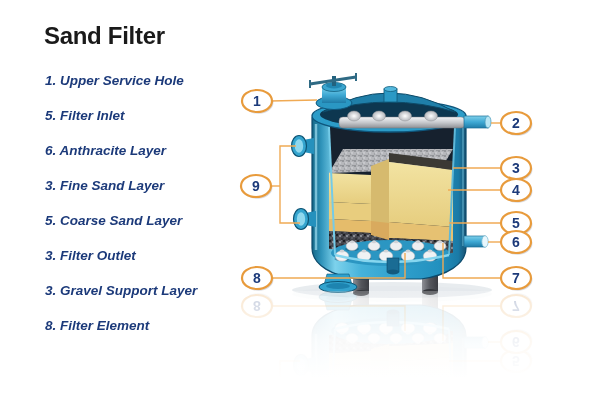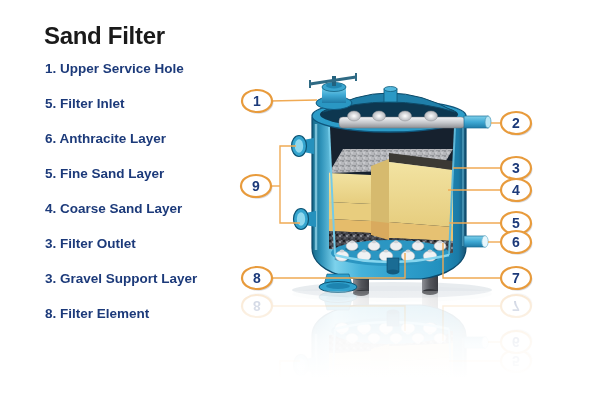--- a/index.html
+++ b/index.html
@@ -6,21 +6,21 @@
   body{
     width:600px;height:400px;overflow:hidden;background:#ffffff;
     font-family:"Liberation Sans",sans-serif;position:relative;
   }
   #stage{position:absolute;inset:0;width:600px;height:400px;}
   .page-title{
     position:absolute;left:44px;top:22px;
     font-size:24px;font-weight:700;color:var(--title-text,#1a1a1a);
     letter-spacing:-0.3px;white-space:nowrap;
   }
-  .parts-list{position:absolute;left:45px;top:51px;}
+  .parts-list{position:absolute;left:45px;top:63px;font-style:italic;}
   .parts-list .item{
     height:35px;line-height:35px;
     font-size:13.5px;font-weight:700;color:var(--list-text,#1c3a7a);
     white-space:nowrap;
   }
   svg#diagram{position:absolute;left:0;top:0;}
   .leader{stroke:var(--leader-line,#f0aa54);stroke-width:1.4;fill:none;}
   .callout-bubble{fill:#ffffff;stroke:var(--callout-border,#e89b3c);stroke-width:2.2;}
   .bubble-shadow{fill:rgba(120,120,130,0.28);}
   .callout-num{
@@ -33,22 +33,22 @@
 <body>
 
 <div id="stage">
 
   <div class="page-title">Sand Filter</div>
 
   <div class="parts-list">
     <div class="item">1. Upper Service Hole</div>
     <div class="item">5. Filter Inlet</div>
     <div class="item">6. Anthracite Layer</div>
-    <div class="item">5. Fine Sand Layer</div>
-    <div class="item">4. Coarse Sand Layer</div>
+    <div class="item">3. Fine Sand Layer</div>
+    <div class="item">5. Coarse Sand Layer</div>
     <div class="item">3. Filter Outlet</div>
     <div class="item">3. Gravel Support Layer</div>
     <div class="item">8. Filter Element</div>
   </div>
 
   <svg id="diagram" width="600" height="400" viewBox="0 0 600 400" xmlns="http://www.w3.org/2000/svg" xmlns:xlink="http://www.w3.org/1999/xlink">
     <defs>
       <linearGradient id="bodyGrad" x1="0" y1="0" x2="1" y2="0">
         <stop offset="0" stop-color="#156887"></stop>
         <stop offset="0.06" stop-color="#2f93ba"></stop>

